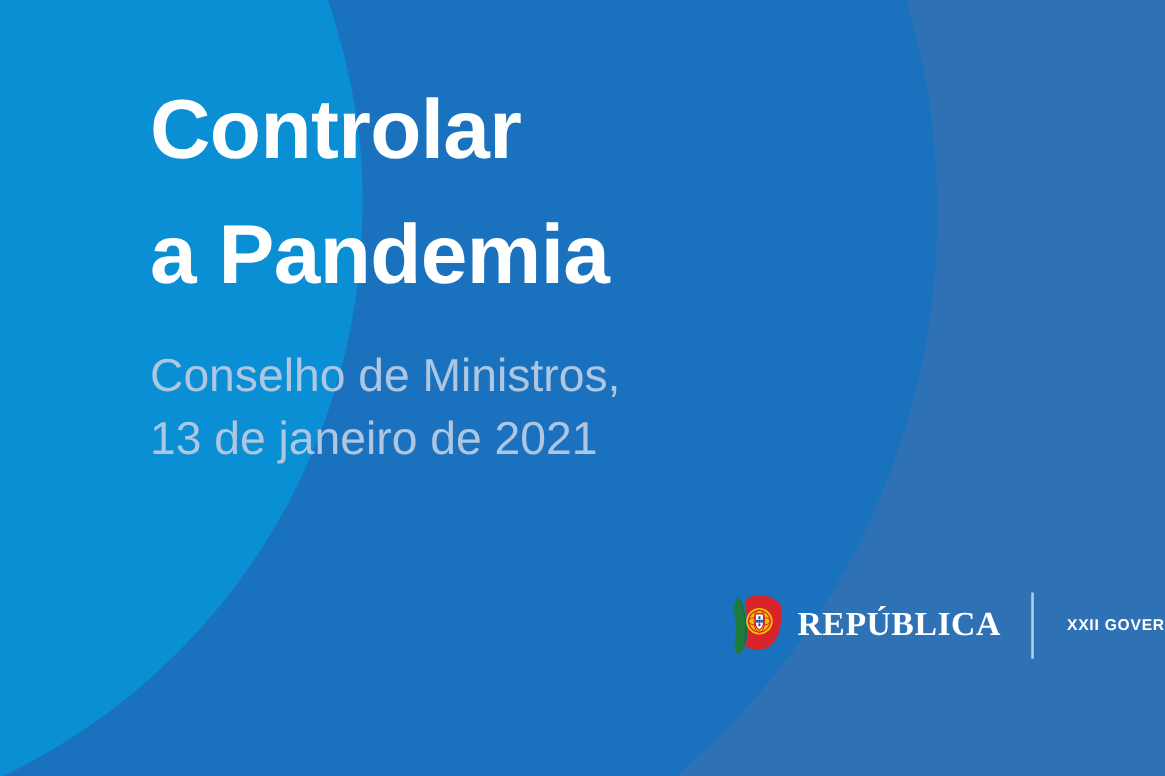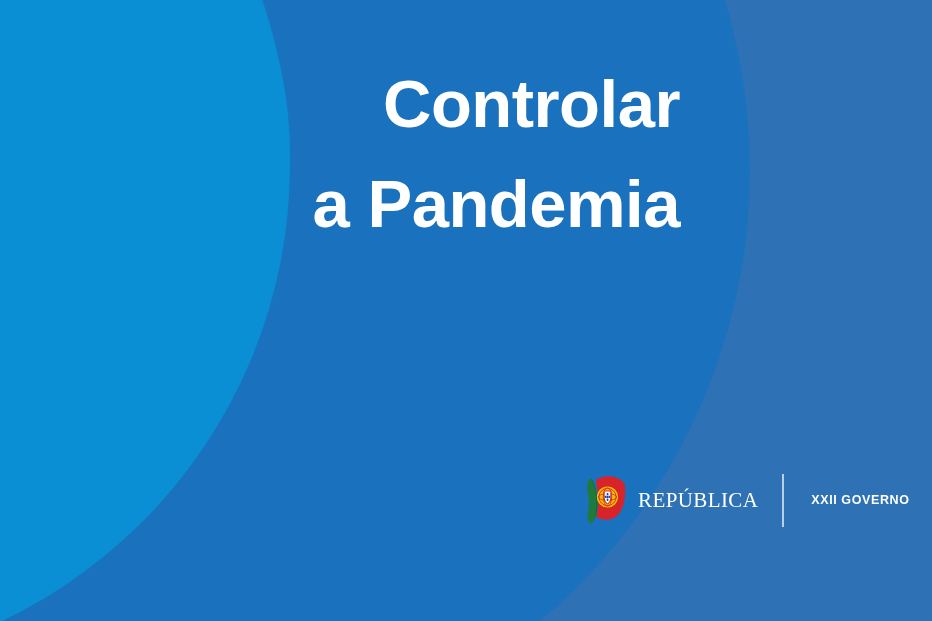--- a/index.html
+++ b/index.html
@@ -59,21 +59,20 @@
     width: 560px;
   }
   #title {
     margin: 0;
     color: #ffffff;
     font-size: 67px;
     line-height: 1.49;
     font-weight: bold;
     letter-spacing: -0.5px;
     white-space: pre-line;
-    text-align: right;
   }
   #subtitle {
     margin: 0;
     padding-top: 22px;
     color: #adc6e2;
     font-size: 37px;
     line-height: 1.35;
     font-weight: normal;
     white-space: pre-line;
   }
@@ -90,22 +89,22 @@
   #flag-emblem {
     width: 46px;
     height: 56px;
     flex: 0 0 auto;
     display: block;
   }
   #republic-wordmark {
     margin-left: 9px;
     color: #ffffff;
     font-family: "Liberation Serif", serif;
-    font-weight: normal;
-    font-size: 21px;
+    font-weight: bold;
+    font-size: 27px;
     line-height: 1.08;
     letter-spacing: 0.4px;
   }
   #republic-wordmark .wm-line { display: block; white-space: nowrap; }
 
   #logo-divider {
     width: 2px;
     height: 53px;
     background: #b9cfe6;
     margin-left: 24px;
@@ -127,20 +126,22 @@
 
   <div class="bg-layer">
     <div class="bg-circle" id="circle-mid"></div>
     <div class="bg-circle" id="circle-light"></div>
     <div class="bg-circle" id="circle-light-2"></div>
   </div>
 
   <div id="text-block">
     <h1 id="title">Controlar
 a Pandemia</h1>
+    <p id="subtitle">Conselho de Ministros,
+13 de janeiro de 2021</p>
   </div>
 
   <div id="logo-lockup">
 
     <svg id="flag-emblem" viewBox="0 0 46 56">
 
       <path d="M7.5 6 C4 9.5 3.5 14 4.5 19 C6 26.5 6.5 33 5 40 C4 45 4.5 49 7.5 52 C10.5 49.5 12.5 46 13.5 41.5 C15 34.5 14.5 27 13 19.5 C12 14 11 9.5 7.5 6 Z" fill="#1f7a3d"></path>
 
       <path d="M13 8 C17 5 23 3.5 29 4.5 C34.5 5.4 38.5 8 41.5 11.5 C42.5 17 42.5 24 41 30.5 C39.5 37 36.5 42 32 45.5 C26 48.5 19 48.5 13.5 45 C15 38 15.5 30 14.5 22 C14 17 13.5 12 13 8 Z" fill="#d8232a"></path>
 

